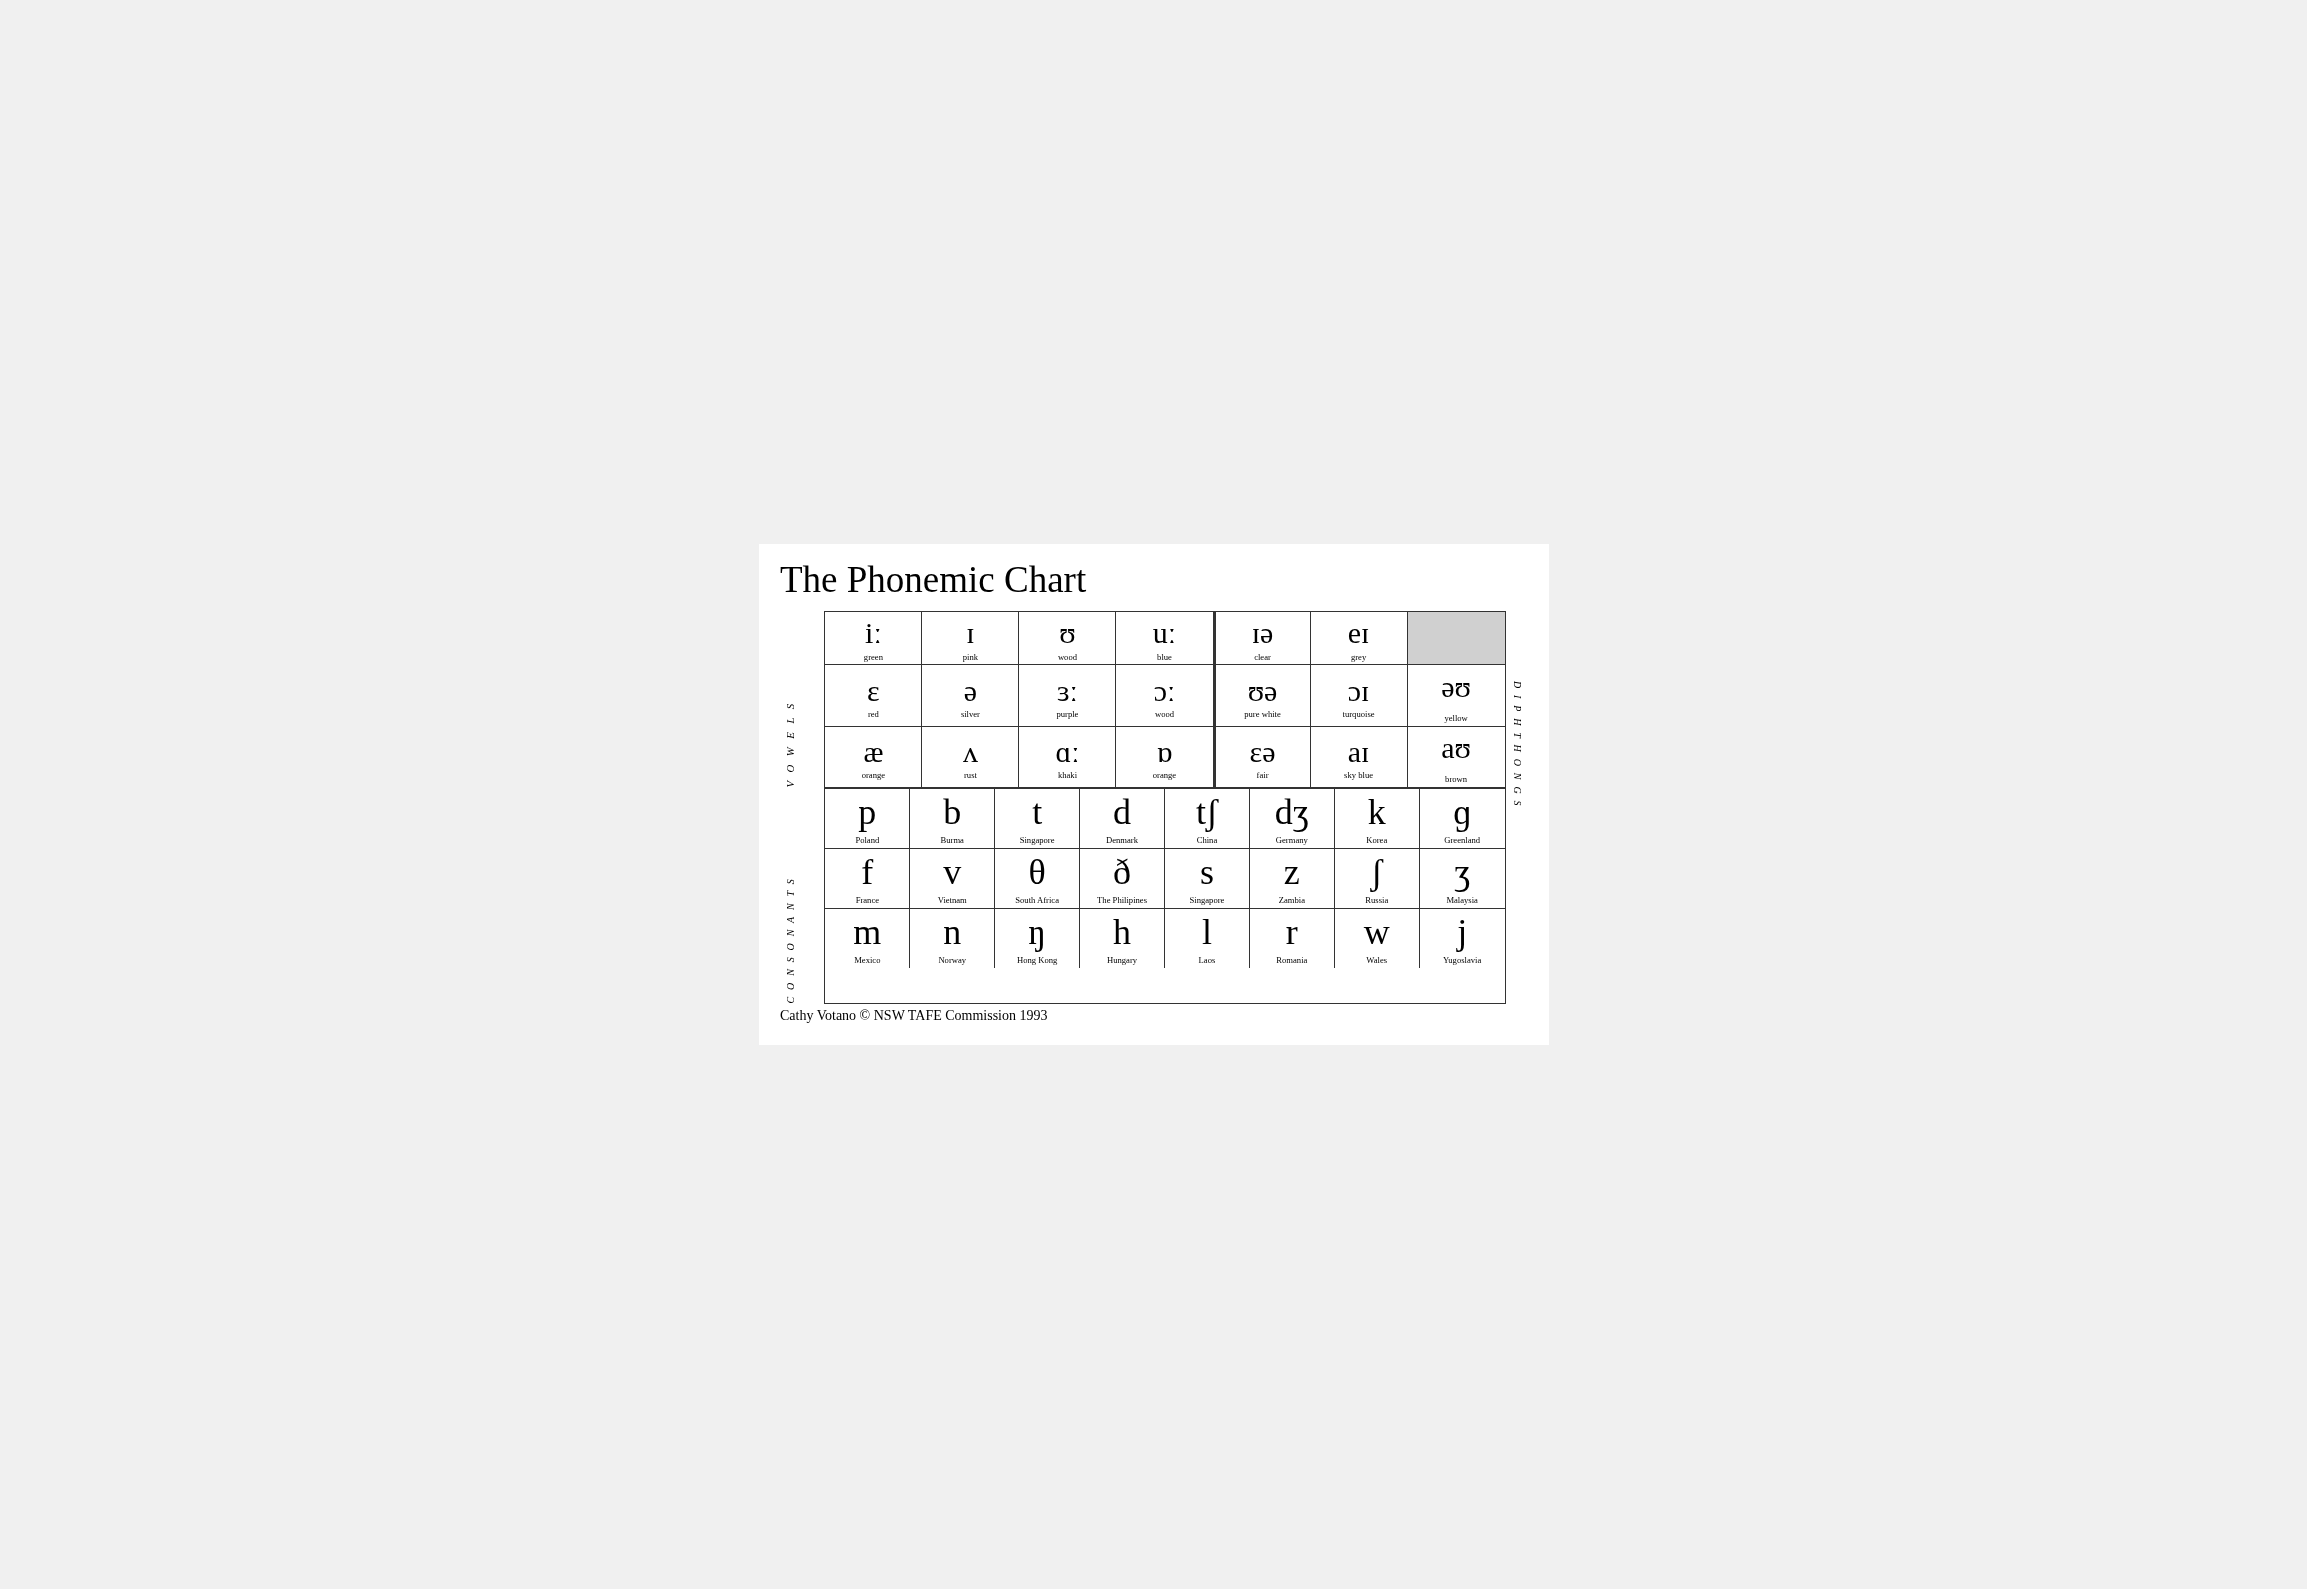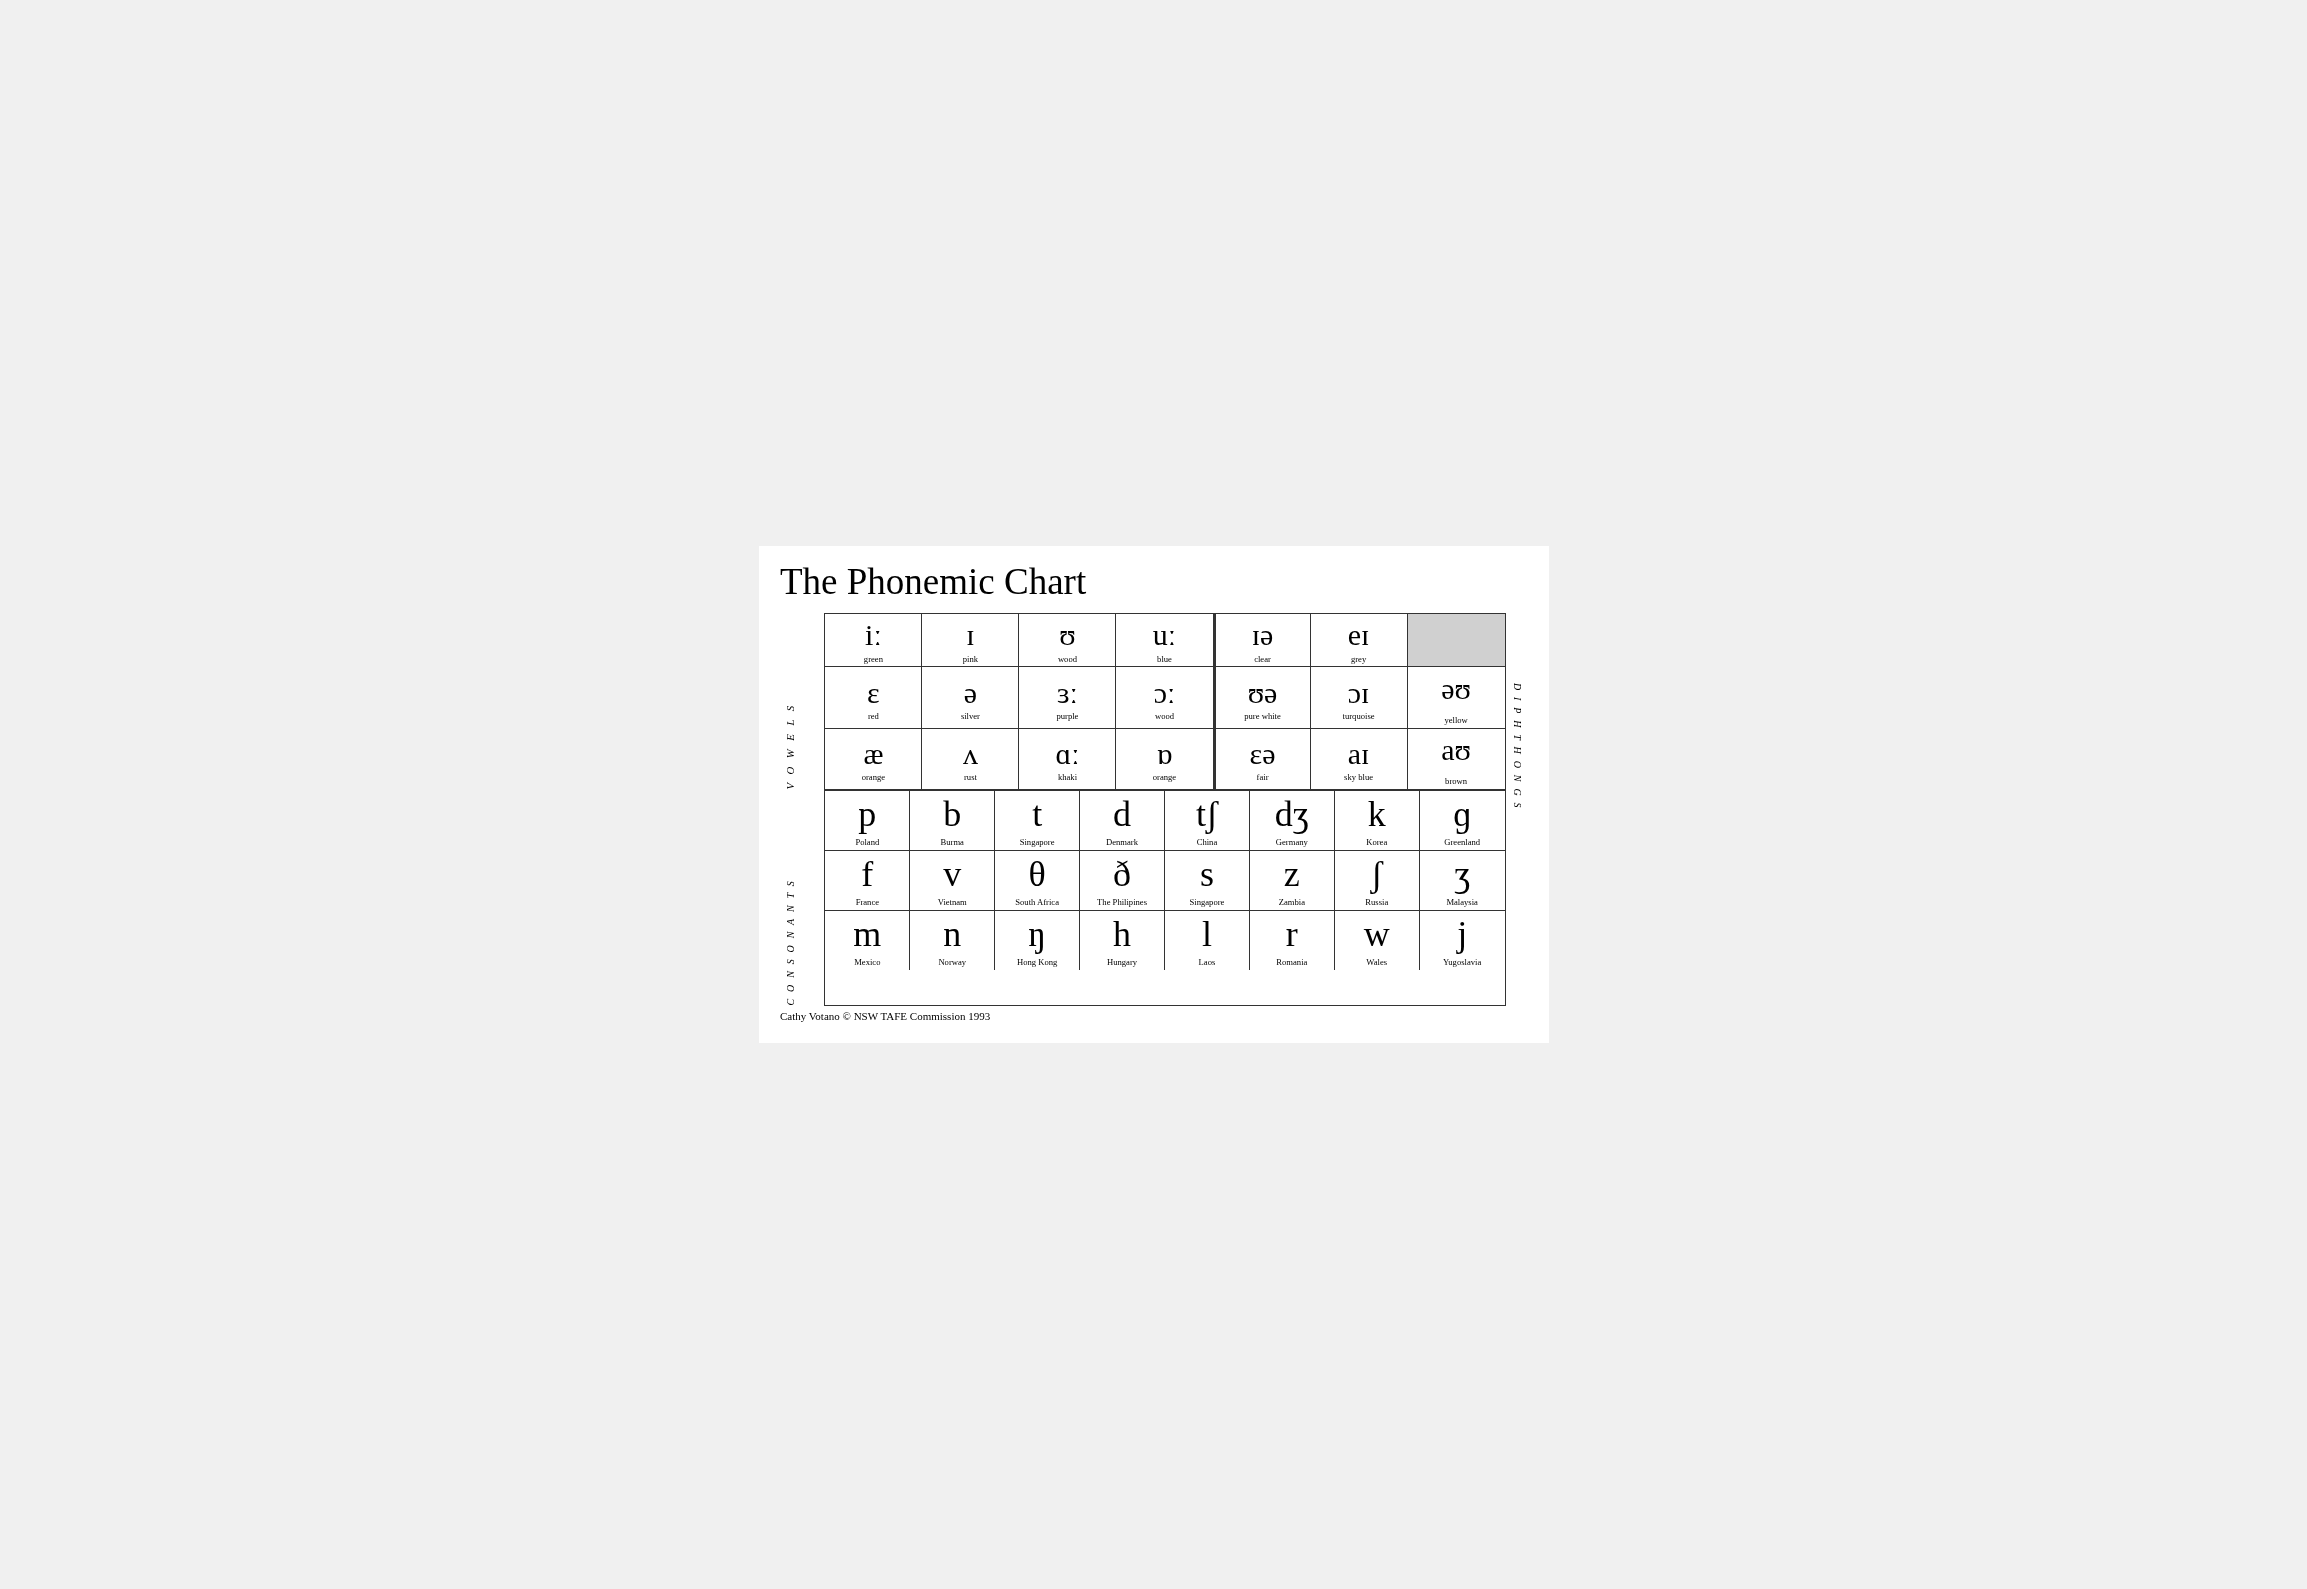--- a/index.html
+++ b/index.html
@@ -87,21 +87,21 @@
       flex-direction: column;
       align-items: center;
       justify-content: center;
       padding: 4.3px 2.9px 2.9px 2.9px;
     }
     .consonant-cell:last-child {
       border-right: none;
     }
     .footer {
       margin-top: 4.3px;
-      font-size: 11px;
+      font-size: 14px;
       font-family: 'Times New Roman', Times, serif;
     }
   </style>
 </head>
 <body>
 
 <div class="page">
   <h1 class="page-title">The Phonemic Chart</h1>
 
   <div style="display:flex; flex-direction:row; align-items:stretch;">

